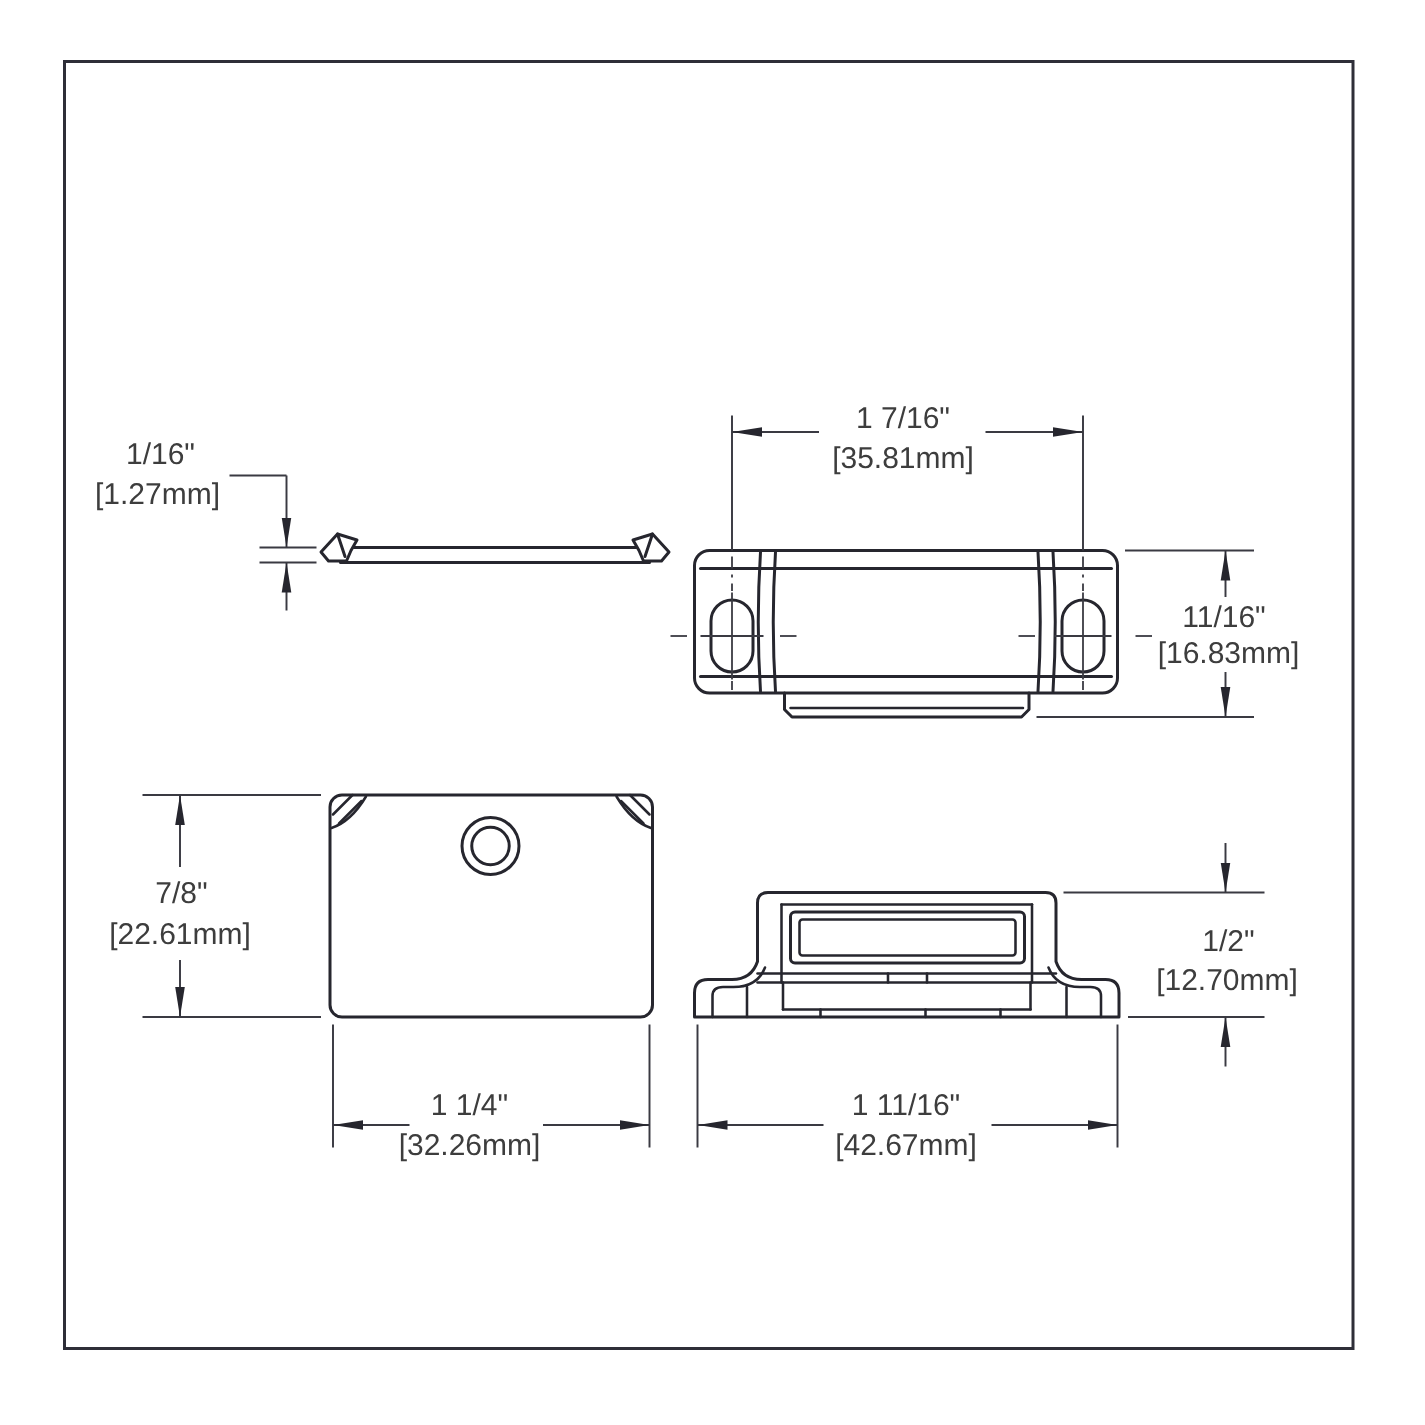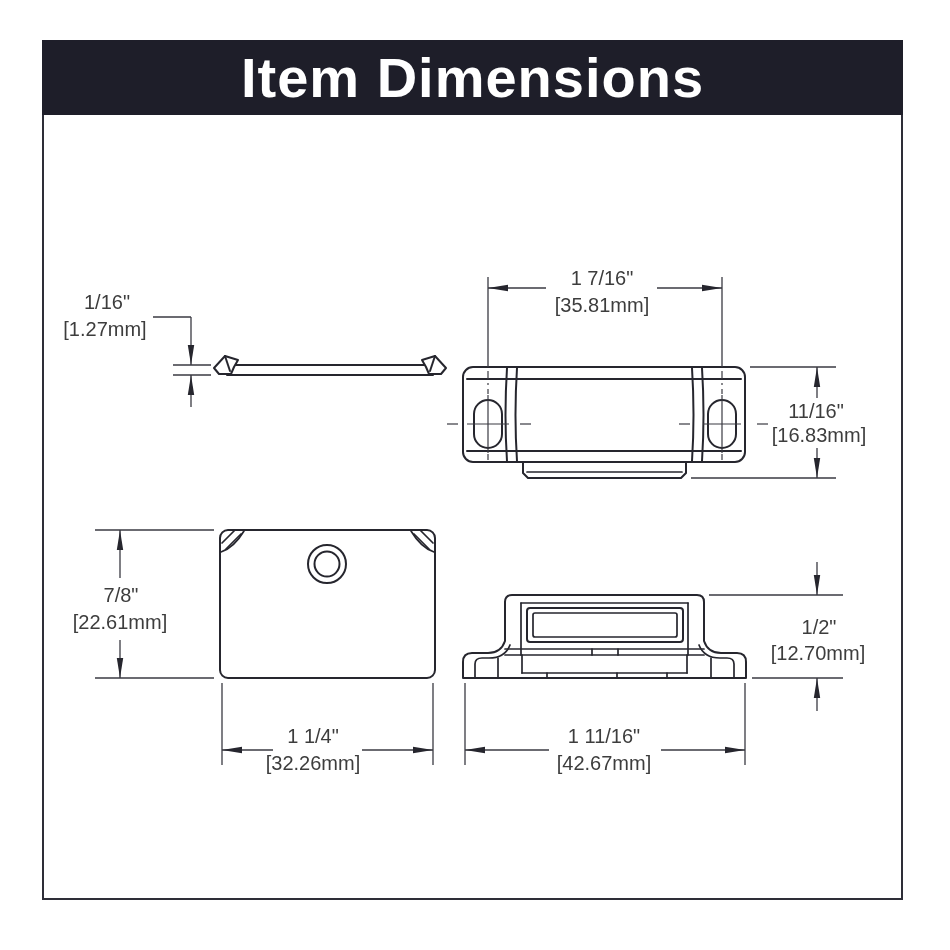--- a/index.html
+++ b/index.html
@@ -43,23 +43,20 @@
   .dimtext{fill:#3d3d3d;font-size:20px;font-family:"Liberation Sans", sans-serif;}
   .arrowhead{fill:#26262e;}
 </style>
 </head>
 <body>
 
 <div class="stage">
 
   <div class="frame"></div>
 
-  <div class="titlebar">
-    <div class="title">Item Dimensions</div>
-  </div>
 
   <svg class="drawing" viewBox="0 0 950 950">
     <defs>
       <marker id="arr" viewBox="0 0 20 8" refX="20" refY="4" markerWidth="20" markerHeight="8" orient="auto" markerUnits="userSpaceOnUse">
         <path class="arrowhead" d="M20,4 L0,0.8 L0,7.2 Z"></path>
       </marker>
     </defs>
 
     <g>
       <path class="obj" d="M236,365 H424"></path>

